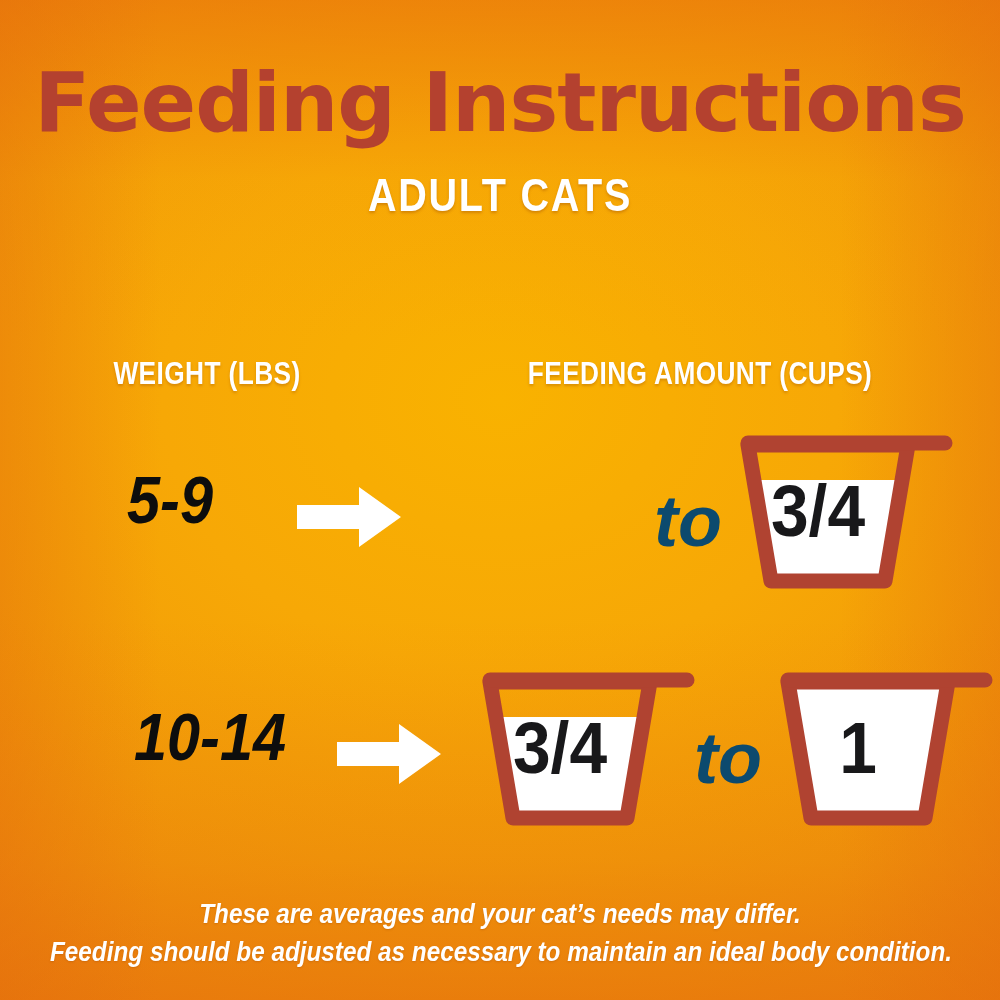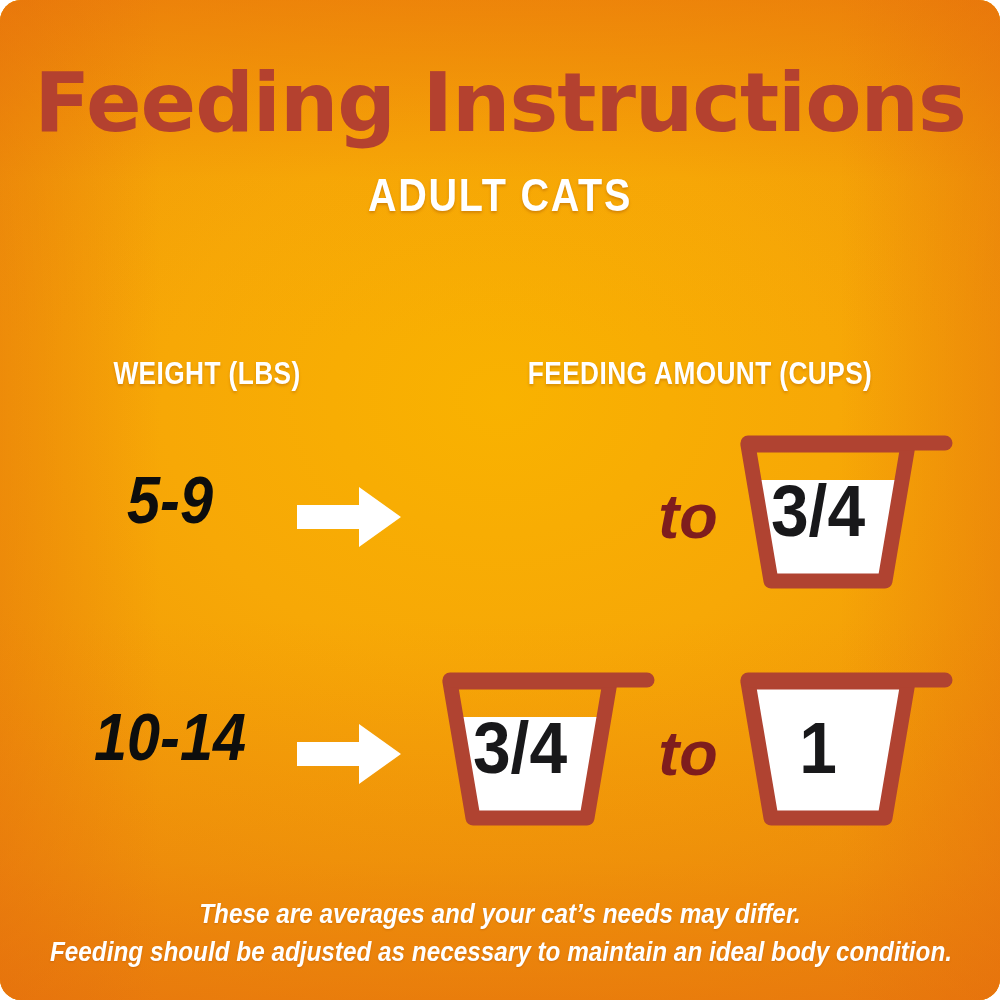--- a/index.html
+++ b/index.html
@@ -8,21 +8,20 @@
     background: #ffffff;
   }
 
   #poster {
     position: relative;
     width: 1000px;
     height: 1000px;
     overflow: hidden;
     font-family: "Liberation Sans", sans-serif;
     background: #F2A00C;
-    border-radius: 21px;
   }
 
   
   .bg-base {
     position: absolute;
     inset: 0;
     background:
       radial-gradient(120% 95% at 50% 40%,
         #F9B200 0%,
         #F7A806 28%,
@@ -96,21 +95,21 @@
     transform: scaleX(0.82);
     text-shadow: 0 2px 3px rgba(150,70,5,0.32);
     white-space: nowrap;
   }
   .col-head-weight { top: 357px; left: 42px; width: 330px; text-align: center; }
   .col-head-amount { top: 357px; left: 455px; width: 490px; text-align: center; }
 
   
   .row { position: absolute; left: 0; width: 810px; height: 200px; }
   .row-1 { top: 415px; }
-  .row-2 { top: 652px; }
+  .row-2 { top: 652px; margin-left: 40px; }
 
   .weight-label {
     position: absolute;
     left: 50px;
     width: 240px;
     top: 52px;
     text-align: center;
     font-family: "Liberation Sans", sans-serif;
     font-style: italic;
     font-weight: bold;
@@ -131,23 +130,23 @@
 
   .to-word {
     position: absolute;
     left: 648px;
     top: 70px;
     width: 80px;
     text-align: center;
     font-family: "Liberation Sans", sans-serif;
     font-style: italic;
     font-weight: bold;
-    font-size: 63px;
-    line-height: 1;
-    color: #7f1d1d;
+    font-size: 72px;
+    line-height: 1;
+    color: #0c4a6e;
   }
 
   
   .cup {
     position: absolute;
     width: 250px;
     height: 175px;
     top: 8px;
   }
   .cup-a { left: 424px; }

